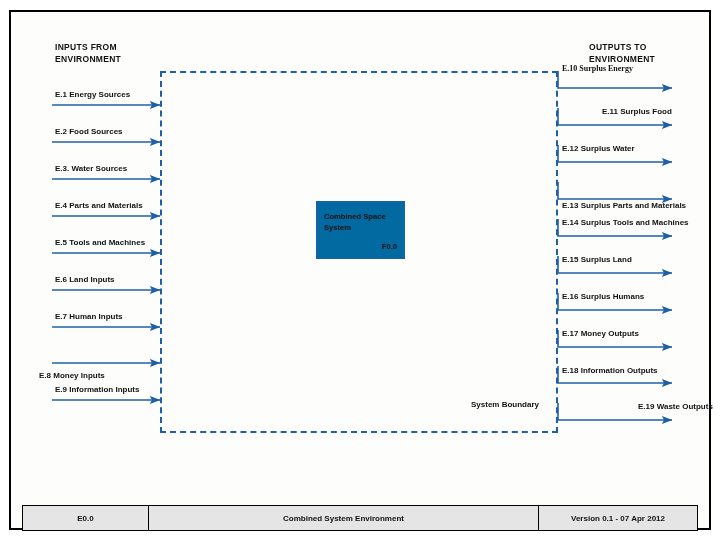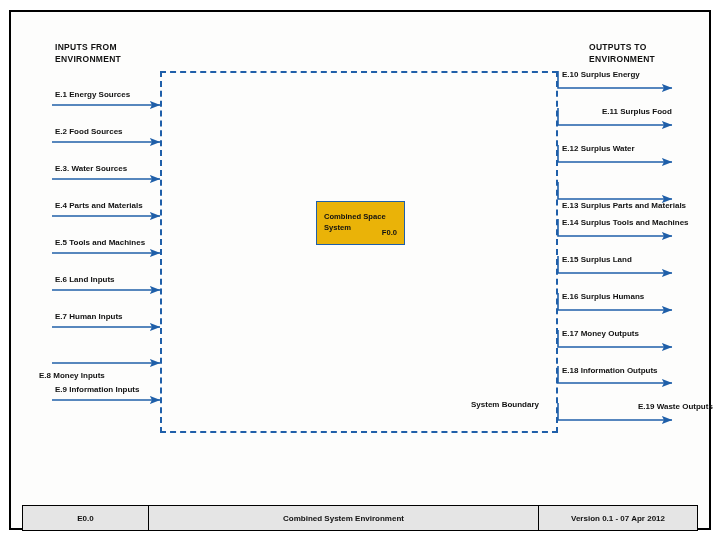--- a/index.html
+++ b/index.html
@@ -61,23 +61,23 @@
     color: #111111;
     white-space: nowrap;
   }
 
   
   .sysbox {
     position: absolute;
     left: 316px;
     top: 201px;
     width: 89px;
-    height: 44px;
+    height: 58px;
     border: 1.6px solid #1f5fa9;
-    background: #eab308;
+    background: #0369a1;
     box-sizing: border-box;
   }
   .sysbox-title {
     position: absolute;
     left: 7px;
     top: 9px;
     width: 74px;
     font-size: 7.6px;
     font-weight: bold;
     color: #111111;
@@ -161,21 +161,21 @@
   <div class="flow-label" style="left:55px; top:90px;">E.1 Energy Sources</div>
   <div class="flow-label" style="left:55px; top:127px;">E.2 Food Sources</div>
   <div class="flow-label" style="left:55px; top:164px;">E.3. Water Sources</div>
   <div class="flow-label" style="left:55px; top:201px;">E.4 Parts and Materials</div>
   <div class="flow-label" style="left:55px; top:238px;">E.5 Tools and Machines</div>
   <div class="flow-label" style="left:55px; top:275px;">E.6 Land Inputs</div>
   <div class="flow-label" style="left:55px; top:312px;">E.7 Human Inputs</div>
   <div class="flow-label" style="left:39px; top:348px;margin-top:23px;">E.8 Money Inputs</div>
   <div class="flow-label" style="left:55px; top:385px;">E.9 Information Inputs</div>
 
-  <div class="flow-label" style="left:562px; top:70px;">E.10 Surplus Energy</div>
+  <div class="flow-label" style="left:562px; top:64px;font-family:Liberation Serif, serif;">E.10 Surplus Energy</div>
   <div class="flow-label" style="left:562px; top:107px;padding-left:40px;">E.11 Surplus Food</div>
   <div class="flow-label" style="left:562px; top:144px;">E.12 Surplus Water</div>
   <div class="flow-label" style="left:562px; top:181px;margin-top:20px;">E.13 Surplus Parts and Materials</div>
   <div class="flow-label" style="left:562px; top:218px;">E.14 Surplus Tools and Machines</div>
   <div class="flow-label" style="left:562px; top:255px;">E.15 Surplus Land</div>
   <div class="flow-label" style="left:562px; top:292px;">E.16 Surplus Humans</div>
   <div class="flow-label" style="left:562px; top:329px;">E.17 Money Outputs</div>
   <div class="flow-label" style="left:562px; top:366px;">E.18 Information Outputs</div>
   <div class="flow-label" style="left:590px; top:402px;margin-left:48px;">E.19 Waste Outputs</div>
 

